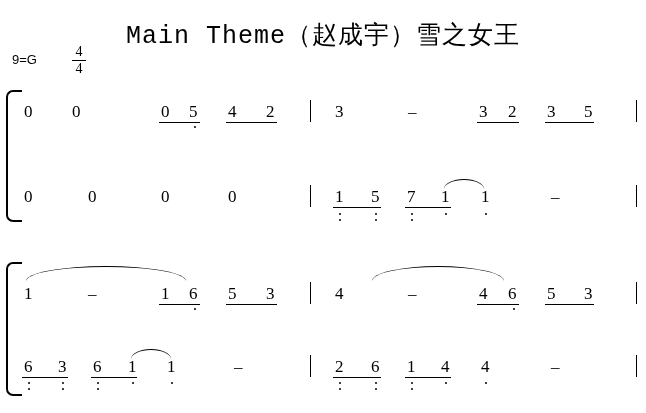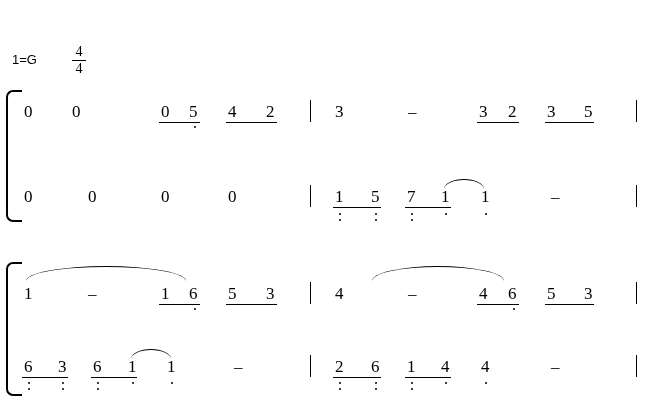--- a/index.html
+++ b/index.html
@@ -94,22 +94,23 @@
     height:14px;
     border-left:none;border-right:none;border-bottom:none;
   }
   .slur.small{height:9px;}
 </style>
 </head>
 <body>
 
 <div id="sheet">
 
-
-  <div class="keysig">1=G</div>
+  <div class="title">Main Theme（赵成宇）雪之女王</div>
+
+  <div class="keysig">9=G</div>
 
   <div class="timesig">
     <span class="num">4</span>
     <span class="bar"></span>
     <span class="den">4</span>
   </div>
 
   <div class="brace" style="left:6px;top:90px;height:128px;"></div>
 
   <div class="note" style="left:24px;top:103px;">0</div>

